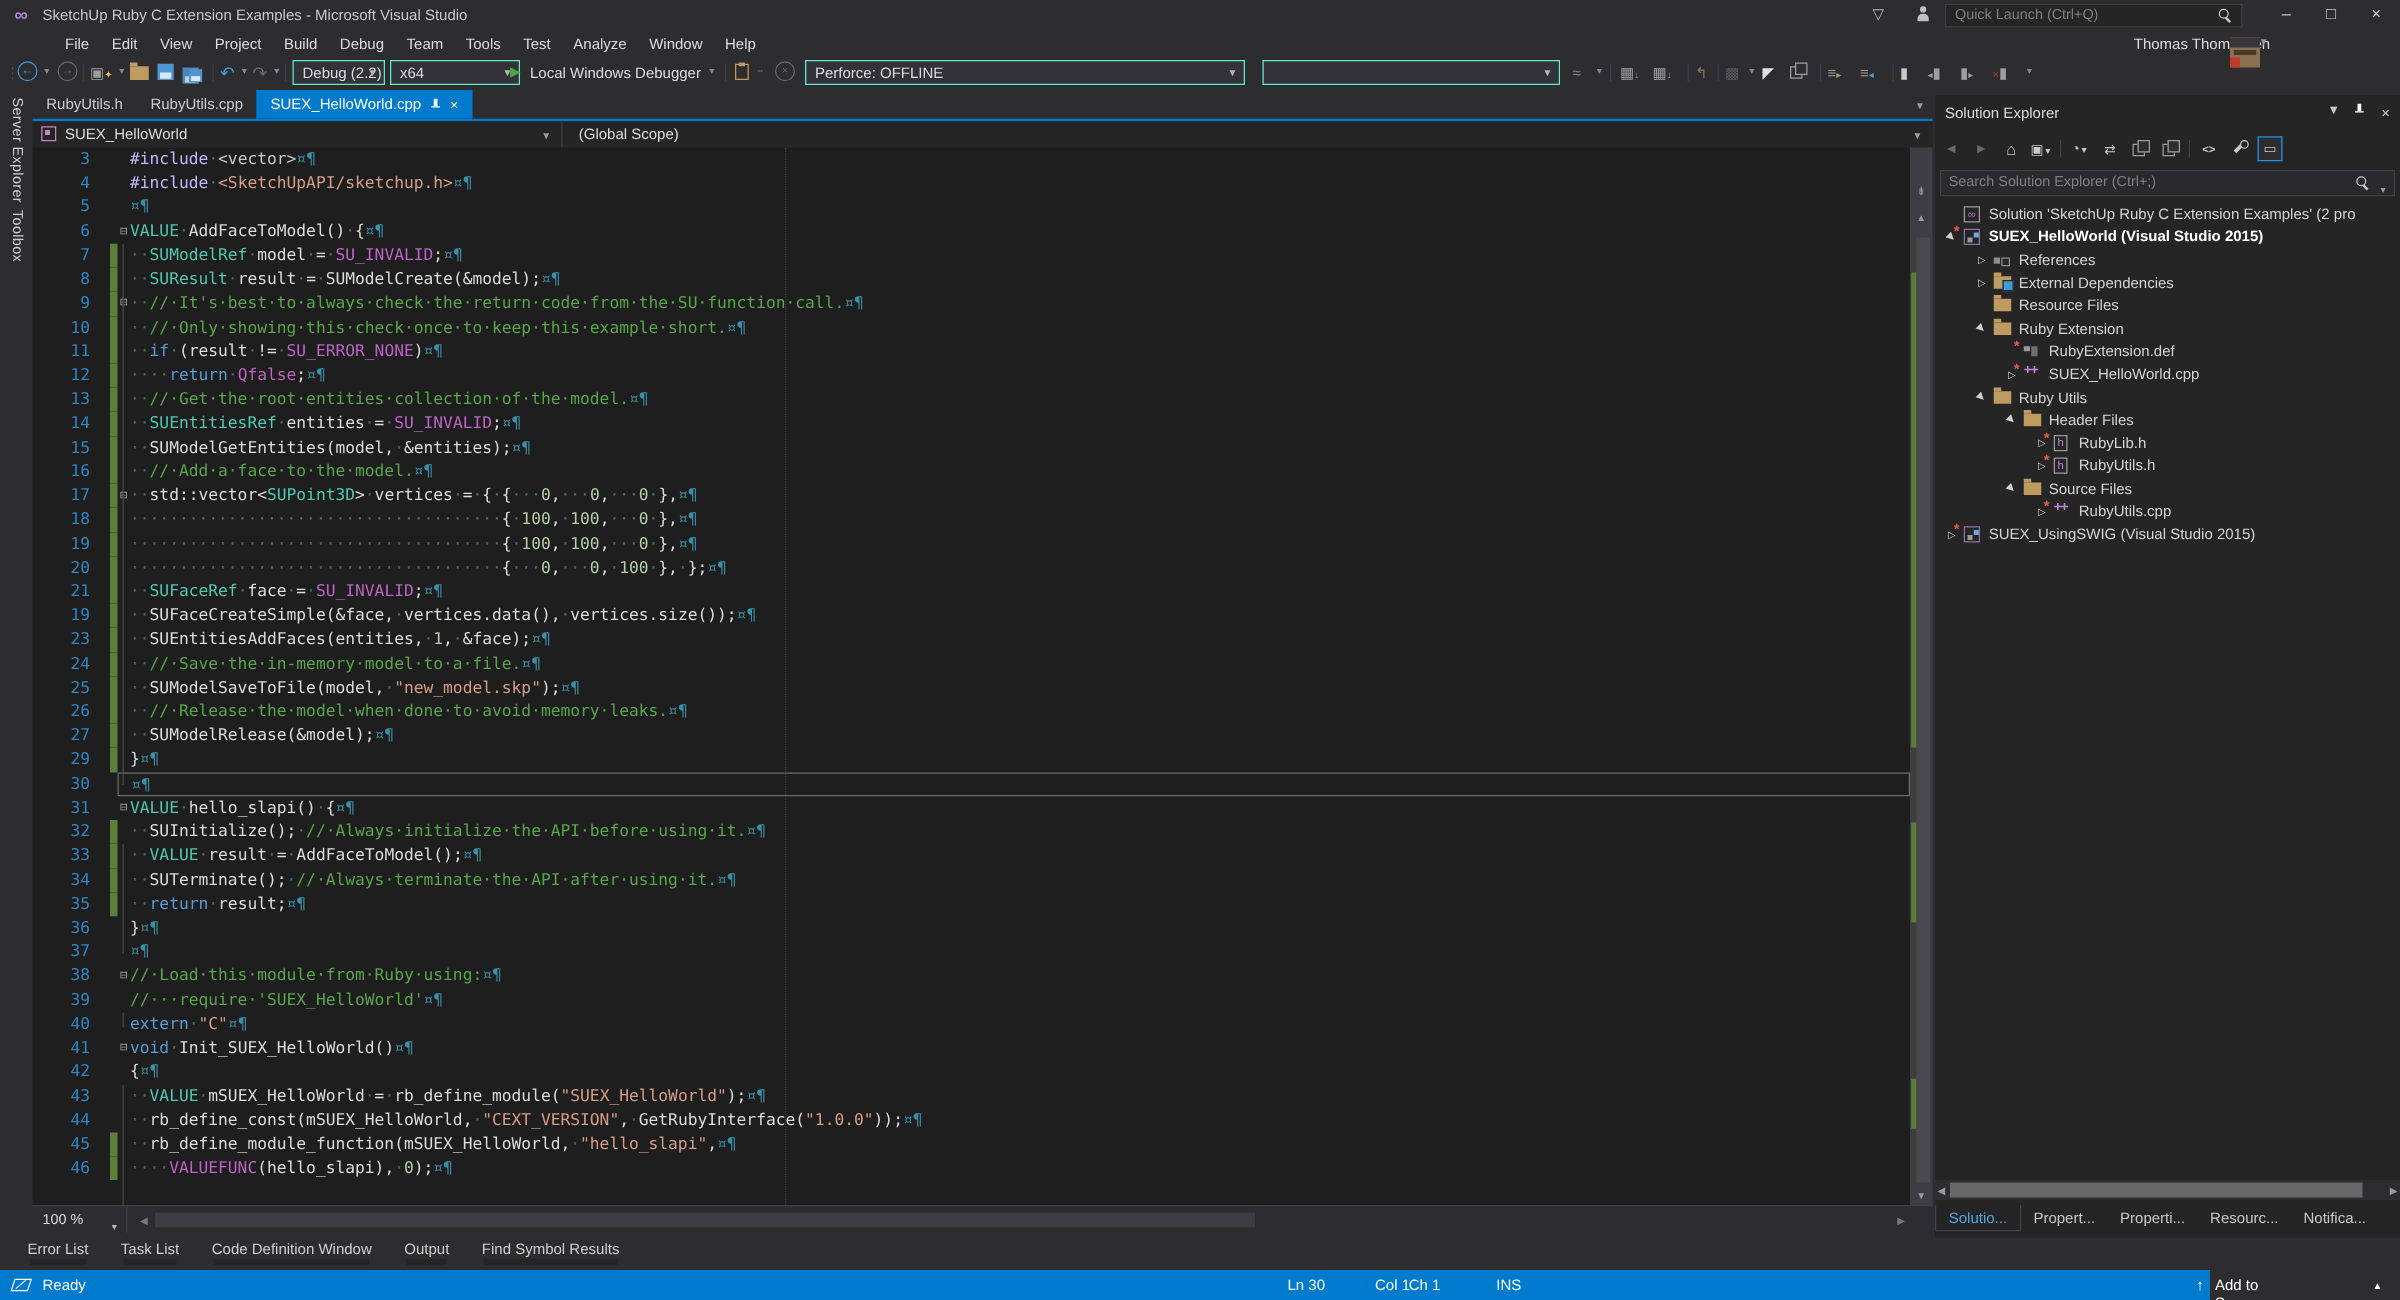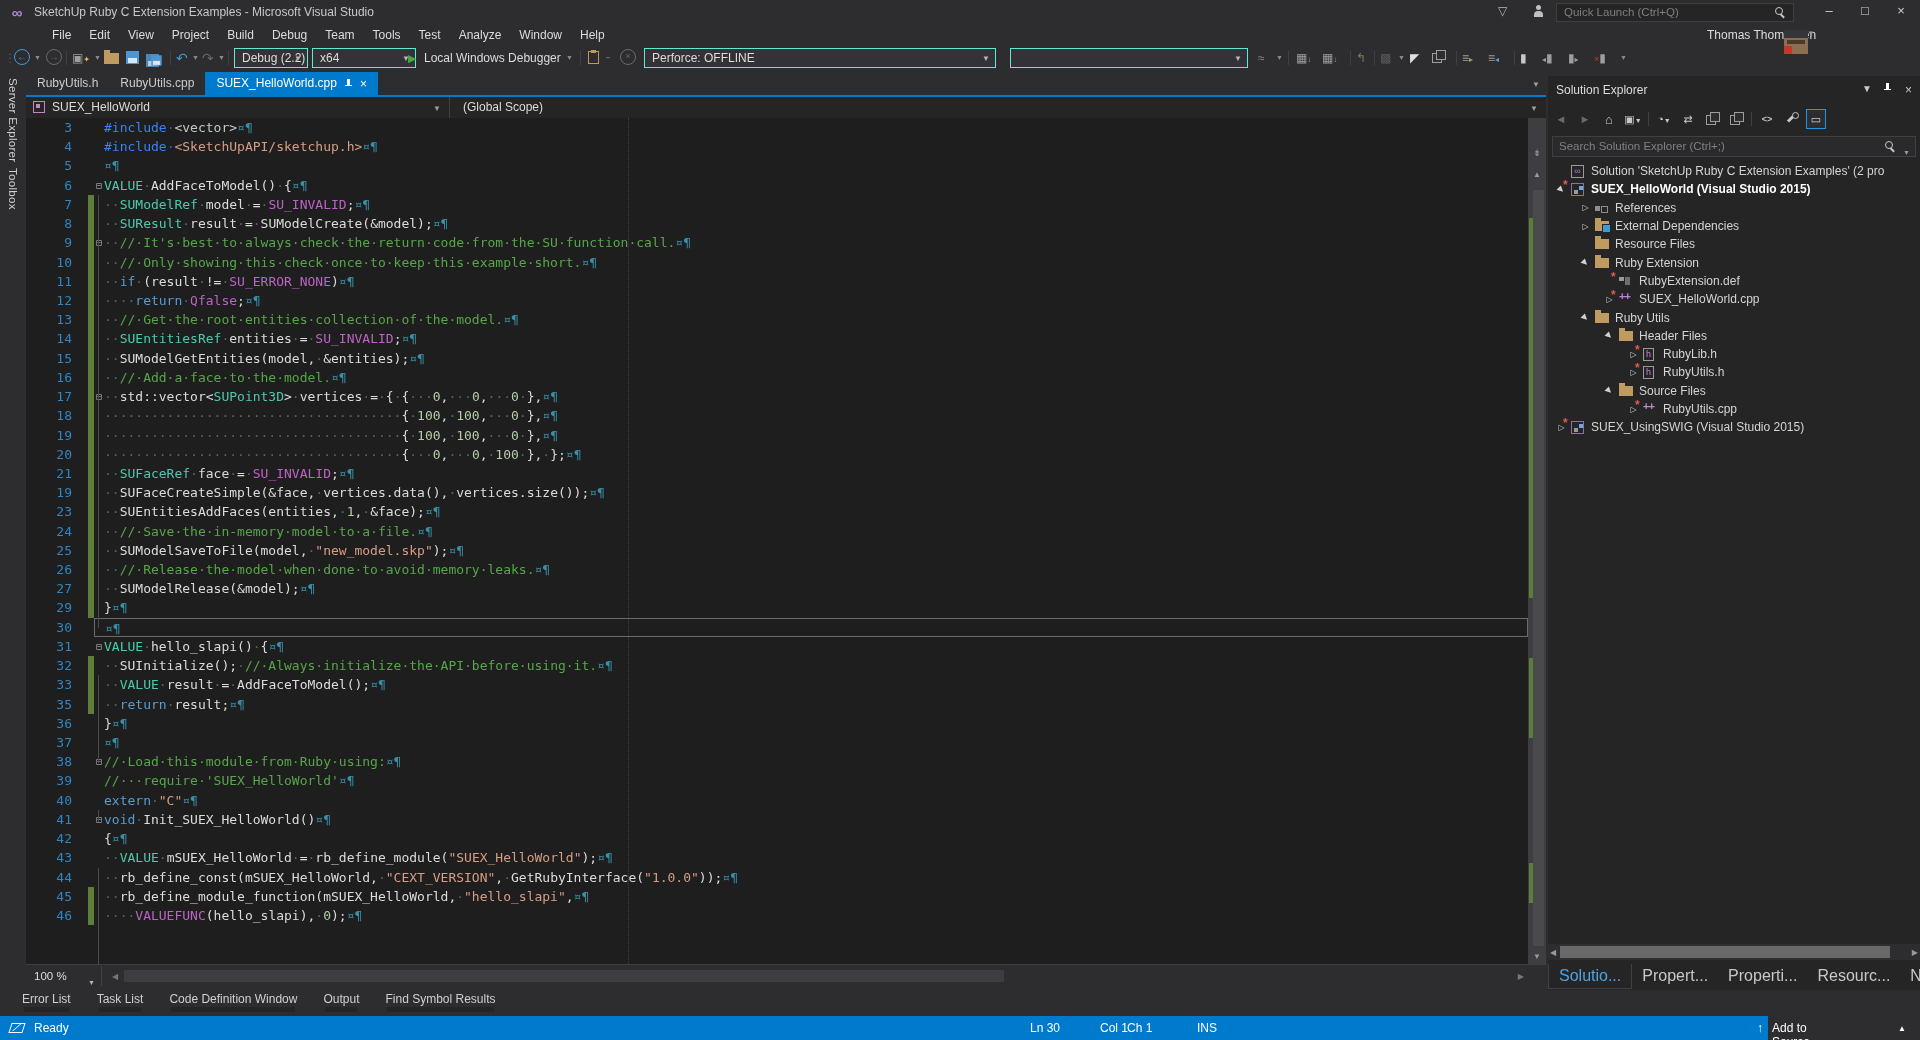--- a/index.html
+++ b/index.html
@@ -81,21 +81,21 @@
   .guide { position:absolute; top:0; width:0; border-left:1px dotted #3F3F3F; }
   .structline { position:absolute; left:72px; width:1px; background:#4A4A4A; }
   .cl { display:flex; height:19.23px; font-family:"DejaVu Sans Mono", monospace; font-size:13px; line-height:19.23px; }
   .ln { width:62px; padding-right:16px; text-align:right; color:#2F86C2; flex:none; }
   .barcol { width:6px; flex:none; }
   .barcol.on { background:#5D7E3A; }
   .rest { flex:1; display:flex; min-width:0; }
   .rest.caret { border:1px solid #6A6A6A; }
   .foldcol { width:10px; flex:none; text-align:center; color:#9A9A9A; font-size:10px; line-height:19.23px; }
   .codetext { white-space:pre; flex:1; }
-  .sg-pp{color:#3b82f6} .sg-inc{color:#C8C8C8} .sg-str{color:#D69D85} .sg-kw{color:#569CD6}
+  .sg-pp{color:#c4b5fd} .sg-inc{color:#C8C8C8} .sg-str{color:#D69D85} .sg-kw{color:#569CD6}
   .sg-ty{color:#4EC9B0} .sg-mac{color:#BD63C5} .sg-com{color:#57A64A} .sg-def{color:#DCDCDC}
   .sg-num{color:#B5CEA8} .sg-ws{color:#4D6A66} .sg-eol{color:#3A8FA8}
 
   
   #vscroll { position:absolute; left:1502px; top:46px; width:18px; height:846px; background:#3E3E42; }
   #vscroll .splitter { position:absolute; left:3px; top:30px; width:12px; height:10px; color:#9E9E9E; font-size:9px; line-height:10px; text-align:center; }
   #vscroll .arr { position:absolute; left:0; width:18px; text-align:center; color:#999; font-size:8px; }
   #vthumb { position:absolute; left:5px; top:72px; width:11px; height:756px; background:#4A4A4D; }
   .smark { position:absolute; left:1px; width:4px; background:#5D7E3A; }
 
@@ -147,21 +147,21 @@
   .ti-def { width:12px; height:12px; }
   .ti-def::before { content:""; position:absolute; left:0; top:2px; width:5px; height:4px; background:#9A9A9A; }
   .ti-def::after { content:""; position:absolute; left:6px; top:2px; width:5px; height:8px; background:#6E6E6E; }
   .ti-cpp { color:#C083D6; font-weight:bold; font-size:11px; letter-spacing:-1px; top:-2px; }
   .ti-h { width:11px; height:13px; border:1px solid #9A9A9A; color:#C083D6; font-size:9px; line-height:11px; text-align:center; }
 
   #se-hscroll { position:absolute; left:0; top:868px; width:372px; height:16px; background:#2D2D30; }
   #se-hscroll .arr { position:absolute; top:4px; color:#999; font-size:8px; }
   #se-hthumb { position:absolute; left:12px; top:2px; width:330px; height:12px; background:#686868; }
   #se-tabs { position:absolute; left:0; top:888px; width:372px; height:26px; display:flex; align-items:flex-start; }
-  #se-tabs span { font-size:16px; color:#C8C8C8; padding:3px 10px; }
+  #se-tabs span { font-size:12px; color:#C8C8C8; padding:3px 10px; }
   #se-tabs span.active { color:#4FA3E3; border:1px solid #3F3F46; border-top:none; background:#252526; }
 
   
   #bottom-tabs { position:absolute; left:22px; top:992px; display:flex; gap:26px; }
   #bottom-tabs span { font-size:12px; color:#CFCFCF; position:relative; padding-bottom:6px; }
   #bottom-tabs span::after { content:""; position:absolute; left:2px; right:2px; bottom:0; height:5px; background:#252526; }
   #statusbar { position:absolute; left:0; top:1016px; width:1768px; height:24px; background:#007ACC; color:#FFFFFF; font-size:12px; }
   #sb-pen { position:absolute; left:10px; top:7px; width:14px; height:10px; border:1px solid #FFF; transform:skewX(-18deg); }
   #sb-pen::after { content:""; position:absolute; left:5px; top:-1px; width:1px; height:9px; background:#FFF; transform:rotate(40deg); }
   .sbitem { position:absolute; top:5px; }
@@ -525,20 +525,28 @@
         </div>
         <div class="cl">
           <span class="ln">33</span>
           <span class="barcol on"></span>
           <span class="rest">
             <span class="foldcol"></span>
             <span class="codetext"><span class="sg-ws">··</span><span class="sg-ty">VALUE</span><span class="sg-ws">·</span><span class="sg-def">result</span><span class="sg-ws">·</span><span class="sg-def">=</span><span class="sg-ws">·</span><span class="sg-def">AddFaceToModel();</span><span class="sg-eol">¤¶</span></span>
           </span>
         </div>
         <div class="cl">
+          <span class="ln">34</span>
+          <span class="barcol on"></span>
+          <span class="rest">
+            <span class="foldcol"></span>
+            <span class="codetext"><span class="sg-ws">··</span><span class="sg-def">SUTerminate();</span><span class="sg-ws">·</span><span class="sg-com">//·Always·terminate·the·API·after·using·it.</span><span class="sg-eol">¤¶</span></span>
+          </span>
+        </div>
+        <div class="cl">
           <span class="ln">35</span>
           <span class="barcol on"></span>
           <span class="rest">
             <span class="foldcol"></span>
             <span class="codetext"><span class="sg-ws">··</span><span class="sg-kw">return</span><span class="sg-ws">·</span><span class="sg-def">result;</span><span class="sg-eol">¤¶</span></span>
           </span>
         </div>
         <div class="cl">
           <span class="ln">36</span>
           <span class="barcol"></span>

